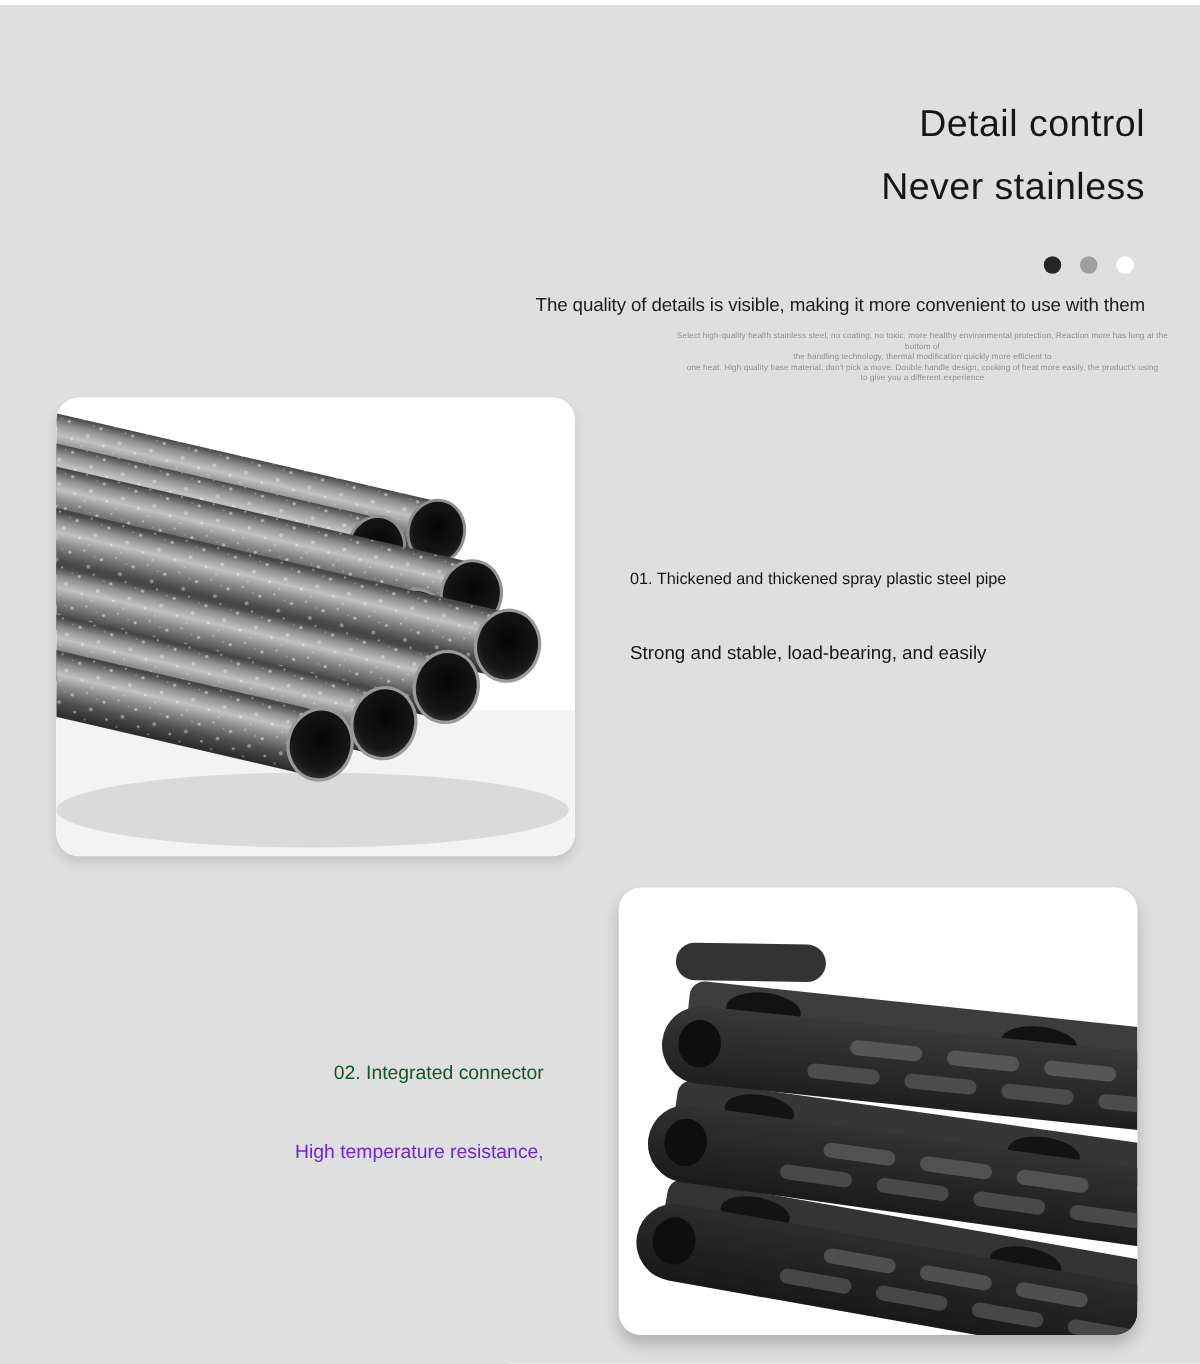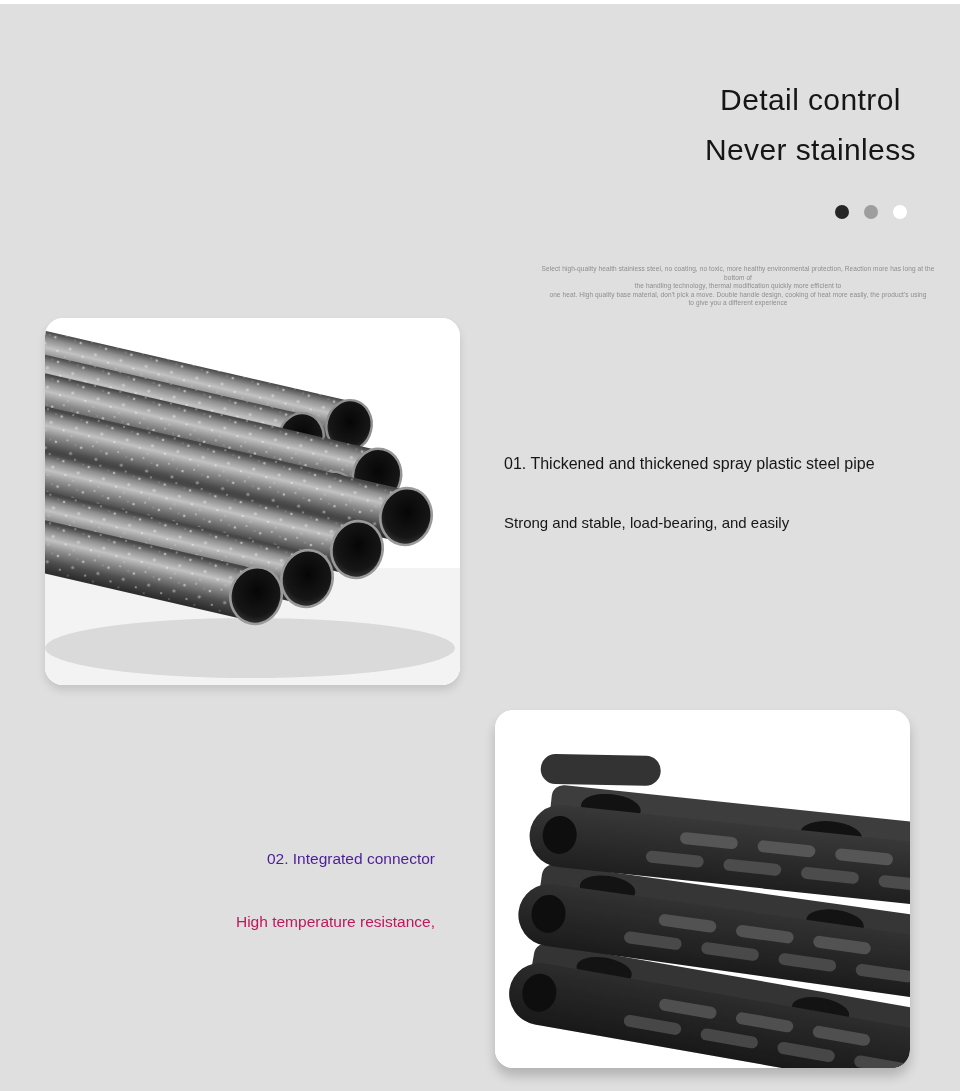--- a/index.html
+++ b/index.html
@@ -15,21 +15,21 @@
   .top-strip {
     position: absolute; left: 0; top: 0;
     width: 960px; height: 4px; background: #ffffff;
   }
   .headline {
     position: absolute; top: 75px; right: 44px;
     text-align: right; color: #161616;
   }
   .headline .h-line {
     font-size: 30px; line-height: 50px; font-weight: 400;
-    letter-spacing: 0.4px; white-space: nowrap; text-align: center;
+    letter-spacing: 0.4px; white-space: nowrap;
   }
   .dots {
     position: absolute; top: 205px; right: 53px;
     display: flex; gap: 15px;
   }
   .dot { width: 14px; height: 14px; border-radius: 50%; display: inline-block; }
   .subtitle {
     position: absolute; top: 236px; right: 44px;
     font-size: 15px; letter-spacing: -0.1px; color: #1d1d1d; white-space: nowrap;
   }
@@ -45,53 +45,54 @@
   .card-pipes {
     left: 45px; top: 318px; width: 415px; height: 367px;
     box-shadow: 0 5px 9px rgba(0,0,0,0.12);
   }
   .card-connectors {
     left: 495px; top: 710px; width: 415px; height: 358px;
     box-shadow: 0 8px 12px rgba(0,0,0,0.20);
   }
   .feature1-title {
     position: absolute; left: 504px; top: 455px;
-    font-size: 16px; color: #161616; white-space: nowrap;
+    font-size: 13px; color: #161616; white-space: nowrap;
   }
   .feature1-desc {
     position: absolute; left: 504px; top: 514px;
     font-size: 15px; color: #161616; white-space: nowrap;
   }
   .feature2-title {
     position: absolute; right: 525px; top: 850px;
-    font-size: 15.5px; color: #4c1d95; white-space: nowrap; text-align: left; margin-left: 24px;
+    font-size: 15.5px; color: #14532d; white-space: nowrap; text-align: left; margin-left: 24px;
   }
   .feature2-desc {
     position: absolute; right: 525px; top: 908px;
-    font-size: 15.5px; line-height: 27px; color: #be185d;
+    font-size: 15.5px; line-height: 27px; color: #6d28d9;
     white-space: nowrap; text-align: left;
   }
 </style>
 </head>
 <body>
 
 <div class="page" style="background-color: rgb(223, 223, 223);">
   <div class="top-strip"></div>
 
   <div class="headline">
     <div class="h-line">Detail control</div>
     <div class="h-line">Never stainless</div>
   </div>
 
   <div class="dots">
     <span class="dot" style="background-color: rgb(38, 38, 38);"></span>
     <span class="dot" style="background-color: rgb(158, 158, 158);"></span>
     <span class="dot" style="background-color: rgb(255, 255, 255);"></span>
   </div>
 
+  <div class="subtitle">The quality of details is visible, making it more convenient to use with them</div>
 
   <div class="fineprint">
     <div>Select high-quality health stainless steel, no coating, no toxic, more healthy environmental protection, Reaction more has long at the bottom of</div>
     <div>the handling technology, thermal modification quickly more efficient to</div>
     <div>one heat. High quality base material, don't pick a move. Double handle design, cooking of heat more easily, the product's using</div>
     <div>to give you a different experience</div>
   </div>
 
   <div class="card card-pipes">
     <svg viewBox="0 0 415 367" xmlns="http://www.w3.org/2000/svg">

